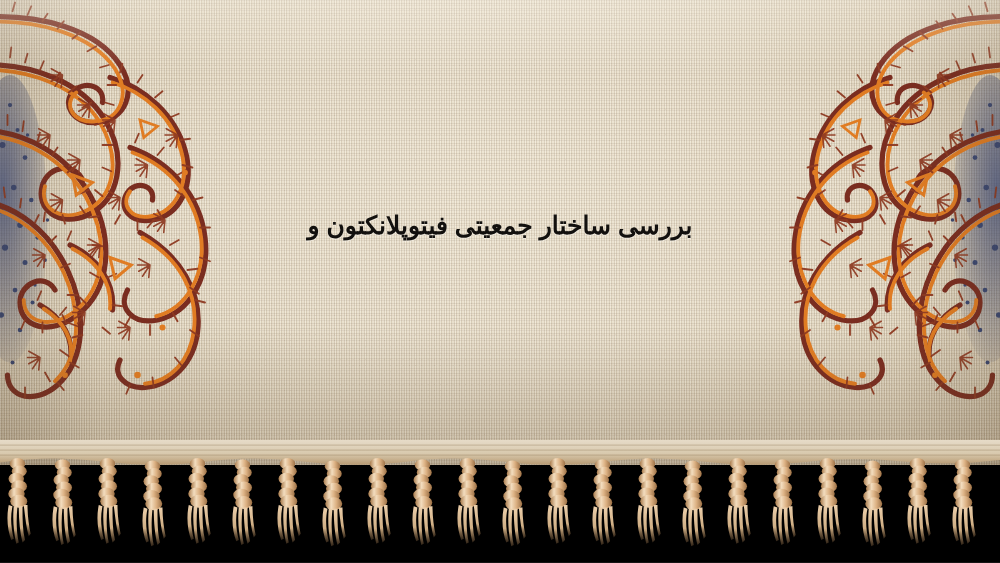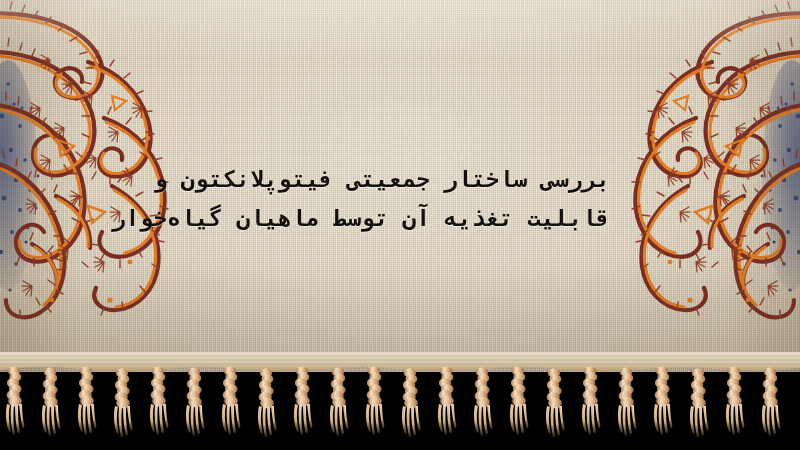--- a/index.html
+++ b/index.html
@@ -55,23 +55,23 @@
   
   .ornament{position:absolute;top:0;height:350px;width:260px;}
   #ornament-left{left:-8px;}
   #ornament-right{right:-8px;transform:scaleX(-1);}
 
   
   #title-block{
     position:absolute;left:190px;top:162px;width:420px;
     text-align:center;direction:rtl;
     color:#12100e;
-    font-family:Liberation Mono, monospace;
+    font-family:Liberation Sans, sans-serif;
     font-weight:700;
-    font-size:23px;line-height:39px;
+    font-size:20px;line-height:39px;
     letter-spacing:0px;
     text-shadow:0 1px 0 rgba(255,252,244,.55);
   }
   #title-block .tline{display:block;white-space:nowrap;}
 
   
   #fringe{position:absolute;left:0;top:352px;width:800px;height:98px;}
   #black-field{position:absolute;left:0;top:372px;width:800px;height:78px;background:#000;}
 </style>
 </head>
@@ -350,21 +350,20 @@
         <circle cx="60" cy="300" r="2.3" fill="#e07c23"></circle>
         <circle cx="156" cy="138" r="2.3" fill="#e07c23"></circle>
       </g>
     </svg>
 
     <div id="cloth-shade"></div>
   </div>
 
   <div id="title-block">
     <span class="tline">بررسی ساختار جمعیتی فیتوپلانکتون و</span>
-    <span class="tline">قابلیت تغذیه آن توسط ماهیان گیاه‌خوار</span>
   </div>
 
   <div id="black-field"></div>
 
   <svg id="fringe" viewBox="0 0 800 98">
     <defs>
       <linearGradient id="cordG" x1="0" y1="0" x2="1" y2="0">
         <stop offset="0%" stop-color="#a97b4c"></stop>
         <stop offset="35%" stop-color="#f3ddbf"></stop>
         <stop offset="65%" stop-color="#dcb183"></stop>

